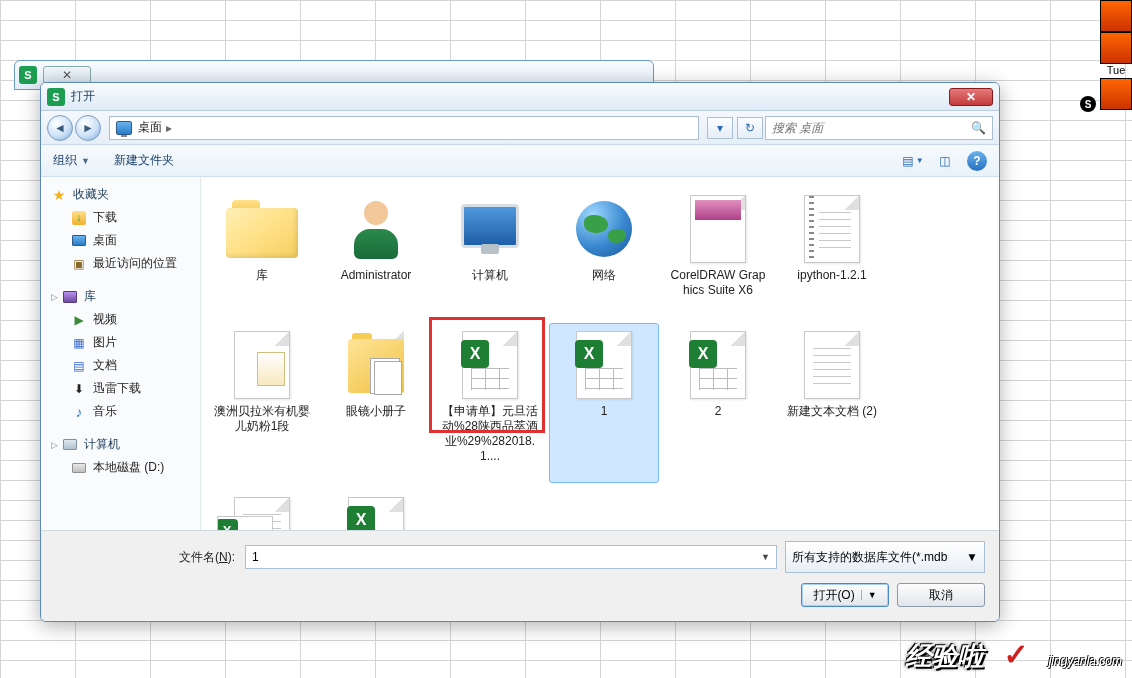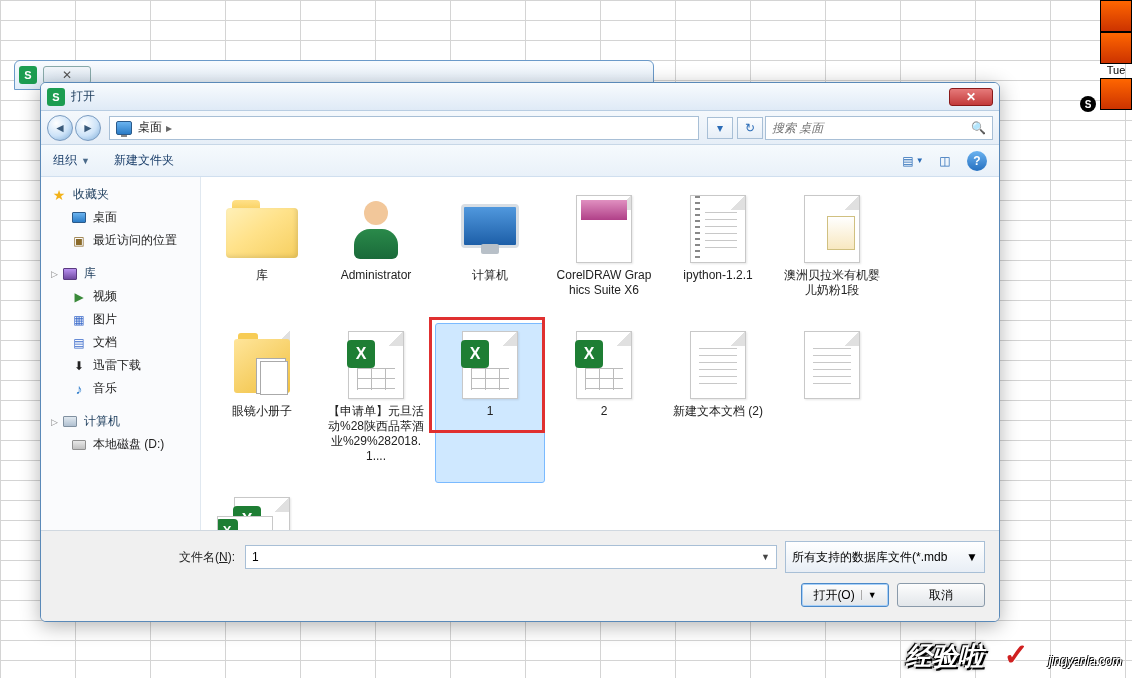--- a/index.html
+++ b/index.html
@@ -200,20 +200,26 @@
 
   <div class="body">
     <div class="sidebar">
       <div class="sb-group">
         <div class="sb-header">
           <span class="hicon star">★</span>
           <span>收藏夹</span>
         </div>
         <div class="sb-item">
             <span class="iicon">
+              <span class="dl-icon"></span>
+            </span>
+            <span>下载</span>
+          </div>
+        <div class="sb-item">
+            <span class="iicon">
               <span class="desk-icon"></span>
             </span>
             <span>桌面</span>
           </div>
         <div class="sb-item">
             <span class="iicon recent-icon">▣</span>
             <span>最近访问的位置</span>
           </div>
       </div>
       <div class="sb-group">
@@ -277,20 +283,26 @@
         <div class="label">Administrator</div>
       </div>
       <div class="file-tile">
         <div class="icon-wrap">
             <div class="monitor-big"></div>
           </div>
         <div class="label">计算机</div>
       </div>
       <div class="file-tile">
         <div class="icon-wrap">
+            <div class="globe-big"></div>
+          </div>
+        <div class="label">网络</div>
+      </div>
+      <div class="file-tile">
+        <div class="icon-wrap">
             <div class="file-sheet">
               <div class="corel"></div>
             </div>
           </div>
         <div class="label">CorelDRAW Graphics Suite X6</div>
       </div>
       <div class="file-tile">
         <div class="icon-wrap">
             <div class="file-sheet">
               <div class="notebook"></div>

